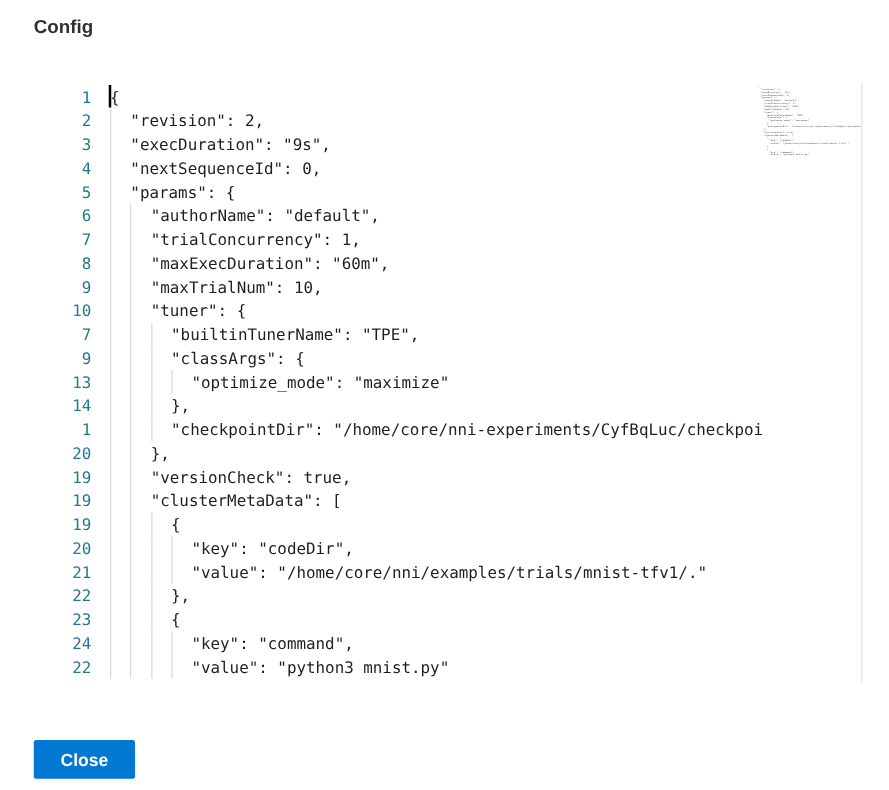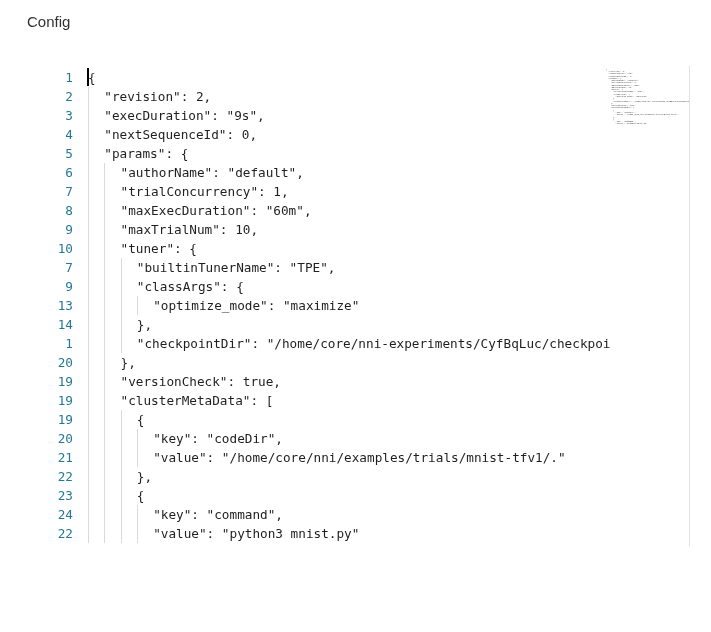--- a/index.html
+++ b/index.html
@@ -12,21 +12,21 @@
     font-family: "Liberation Sans", sans-serif;
   }
   .page { position: relative; width: 711px; height: 632px; }
 
   .panel-title {
     position: absolute;
     left: 27px;
     top: 13px;
     margin: 0;
     font-size: 15px;
-    font-weight: 400;
+    font-weight: 700;
     color: #323130;
   }
 
   .editor {
     position: absolute;
     left: 40px;
     top: 66px;
     width: 649px;
     height: 480px;
     background: #ffffff;
@@ -198,14 +198,15 @@
           <div class="mline">        "key": "codeDir",</div>
           <div class="mline">        "value": "/home/core/nni/examples/trials/mnist-tfv1/."</div>
           <div class="mline">      },</div>
           <div class="mline">      {</div>
           <div class="mline">        "key": "command",</div>
           <div class="mline">        "value": "python3 mnist.py"</div>
         </div>
     </div>
   </div>
 
+  <button class="close-btn">Close</button>
 
 </div>
 
 </body></html>

